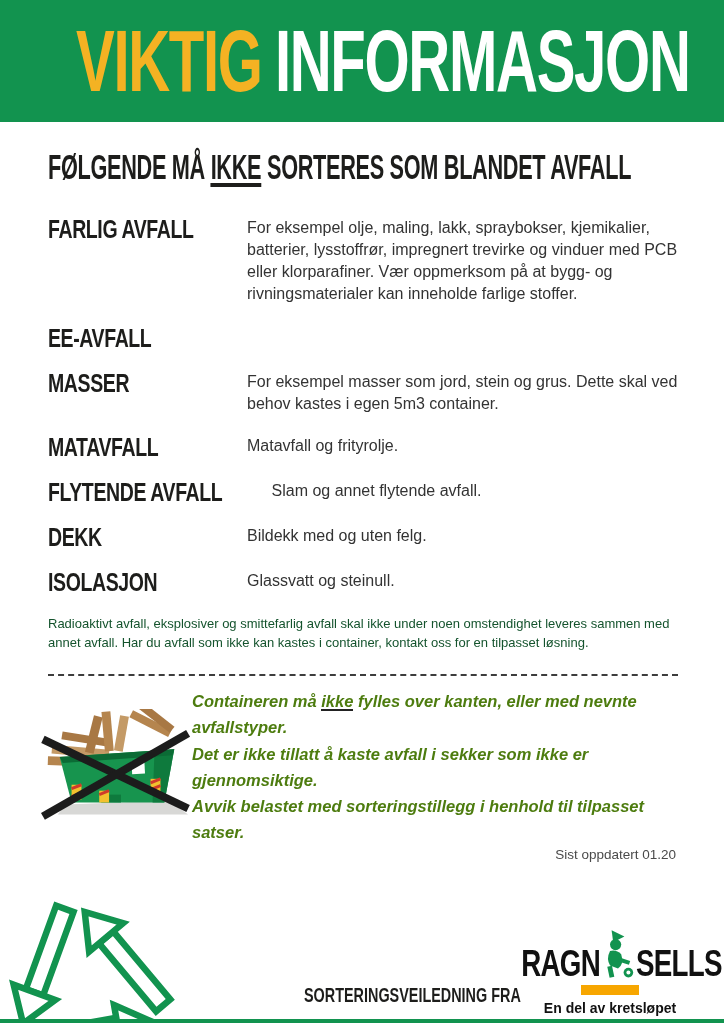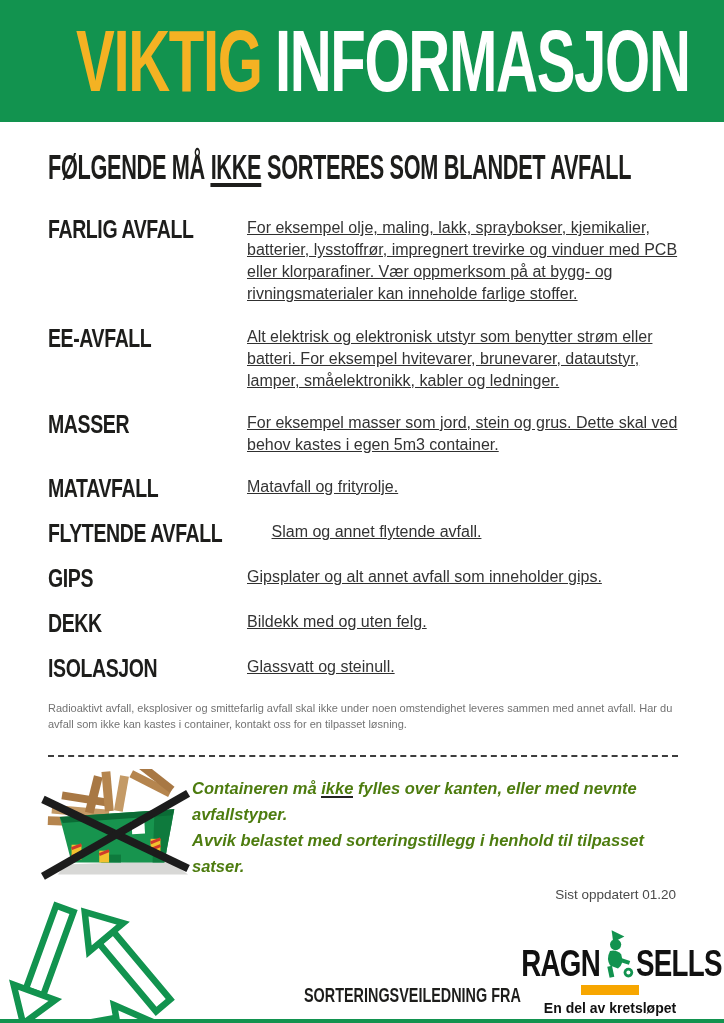--- a/index.html
+++ b/index.html
@@ -26,30 +26,30 @@
   .heading {
     margin:0 0 30px 0; font-size:35px; line-height:1.1; color:#1d1d1b; font-weight:bold;
   }
   .heading .cond {
     display:inline-block; white-space:nowrap;
     transform:scaleX(0.62); transform-origin:left center; letter-spacing:-0.5px;
   }
   .u-heavy { border-bottom:4px solid #1d1d1b; display:inline-block; line-height:0.95; }
 
   .rows { margin:0; }
-  .row { display:flex; margin:0 0 20px 0;text-decoration:underline; }
+  .row { display:flex; margin:0 0 20px 0; }
   .row dt { flex:0 0 199px; }
   .row dt .label {
     display:inline-block; white-space:nowrap;
     transform:scaleX(0.78); transform-origin:left top;
     font-weight:bold; font-size:25px; line-height:1; color:#1d1d1b; letter-spacing:-0.5px;
   }
   .row dd { flex:1; margin:0; font-size:16px; line-height:1.38; color:#333333; }
 
-  .note { margin:18px 0 0 0; font-size:11px; line-height:1.45; color:#737373; }
+  .note { margin:18px 0 0 0; font-size:13px; line-height:1.45; color:#14532d; }
 
   .dash-sep { margin-top:22px; height:0; border-top:2px dashed #3d3d3d; }
 
   
   .warn { display:flex; align-items:center; margin-top:12px; }
   .warn-icon { flex:0 0 158px; margin-left:-10px; }
   .warn-text { margin-left:-4px; font-size:16.5px; font-weight:bold; font-style:italic; line-height:1.58; color:#4d7c0f; }
   .u-thin { border-bottom:2.5px solid #222222; display:inline-block; line-height:0.9; }
 
   .updated { margin-top:2px; text-align:right; font-size:13.5px; color:#4a4a4a; padding-right:2px; }
@@ -94,37 +94,32 @@
       <span class="cond"><span>FØLGENDE MÅ </span><span class="u-heavy">IKKE</span><span> SORTERES SOM BLANDET AVFALL</span></span>
     </h1>
 
     <dl class="rows">
       <div class="row">
         <dt><span class="label">FARLIG AVFALL</span></dt>
         <dd>For eksempel olje, maling, lakk, spraybokser, kjemikalier, batterier, lysstoffrør, impregnert trevirke og vinduer med PCB eller klorparafiner. Vær oppmerksom på at bygg- og rivningsmaterialer kan inneholde farlige stoffer.</dd>
       </div>
       <div class="row">
         <dt><span class="label">EE-AVFALL</span></dt>
-        <dd>Alt elektrisk og elektronisk utstyr som benytter strøm eller batteri. For eksempel hvitevarer, brunevarer, datautstyr, lamper, småelektronikk, kabler og ledninger.</dd>
       </div>
       <div class="row">
         <dt><span class="label">MASSER</span></dt>
         <dd>For eksempel masser som jord, stein og grus. Dette skal ved behov kastes i egen 5m3 container.</dd>
       </div>
       <div class="row">
         <dt><span class="label">MATAVFALL</span></dt>
         <dd>Matavfall og frityrolje.</dd>
       </div>
       <div class="row">
         <dt><span class="label">FLYTENDE AVFALL</span></dt>
         <dd>Slam og annet flytende avfall.</dd>
-      </div>
-      <div class="row">
-        <dt><span class="label">GIPS</span></dt>
-        <dd>Gipsplater og alt annet avfall som inneholder gips.</dd>
       </div>
       <div class="row">
         <dt><span class="label">DEKK</span></dt>
         <dd>Bildekk med og uten felg.</dd>
       </div>
       <div class="row">
         <dt><span class="label">ISOLASJON</span></dt>
         <dd>Glassvatt og steinull.</dd>
       </div>
     </dl>
@@ -166,20 +161,21 @@
             <line x1="114" y1="74" x2="124" y2="70" stroke="#d03a2b" stroke-width="3"></line>
             <line x1="114" y1="81" x2="124" y2="77" stroke="#d03a2b" stroke-width="3"></line>
           </g>
 
           <line x1="5" y1="30" x2="152" y2="100" stroke="#1c1c1c" stroke-width="8"></line>
           <line x1="152" y1="24" x2="5" y2="108" stroke="#1c1c1c" stroke-width="8"></line>
         </svg>
       </div>
       <div class="warn-text">
         <div><span>Containeren må </span><span class="u-thin">ikke</span><span> fylles over kanten, eller med nevnte avfallstyper.</span></div>
+        <div>Det er ikke tillatt å kaste avfall i sekker som ikke er gjennomsiktige.</div>
         <div>Avvik belastet med sorteringstillegg i henhold til tilpasset satser.</div>
       </div>
     </div>
 
     <div class="updated">Sist oppdatert 01.20</div>
 
   </main>
 
   <div class="recycle-wrap">
     <svg width="185" height="185" viewBox="0 0 200 200">

